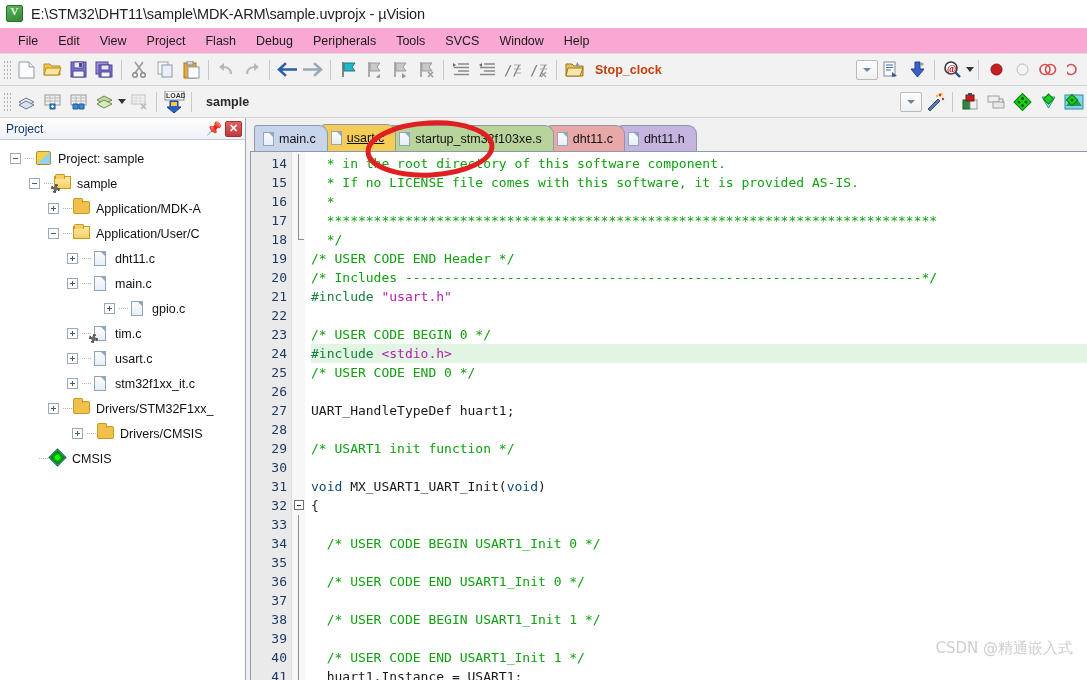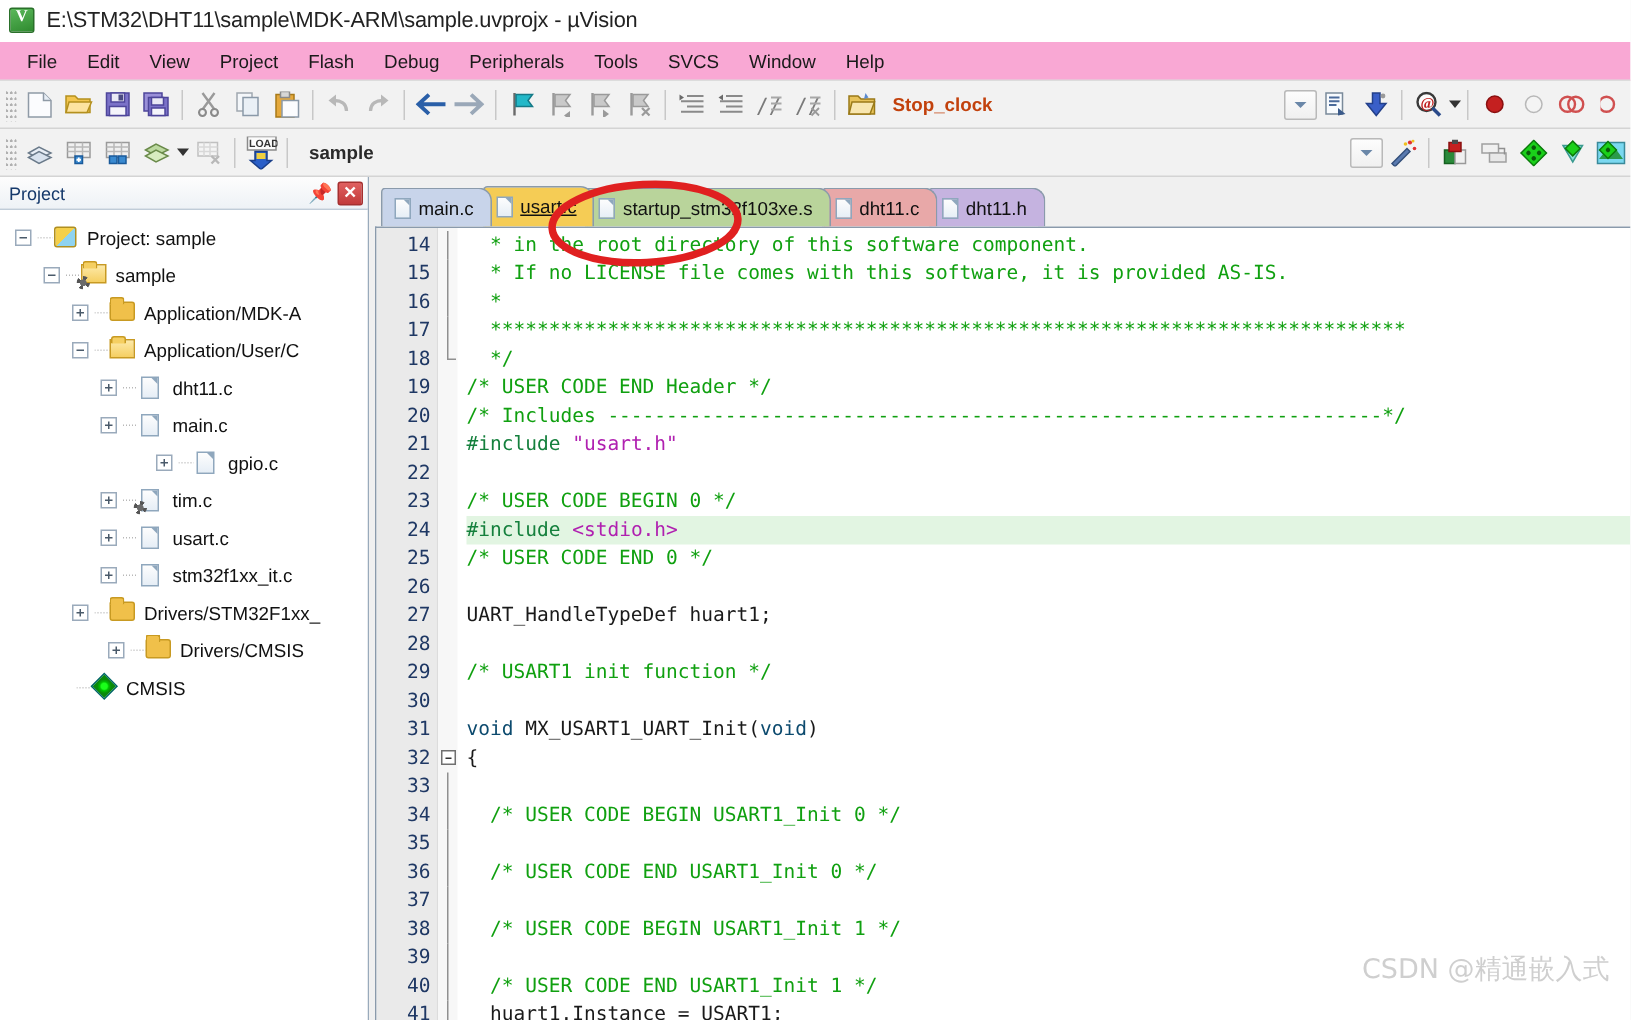--- a/index.html
+++ b/index.html
@@ -408,21 +408,21 @@
   .annot {
     position: absolute;
     left: 360px; top: 118px;
     width: 140px; height: 62px;
     pointer-events: none;
     z-index: 50;
   }
   .watermark {
     position: absolute;
     right: 14px; bottom: 22px;
-    font-size: 18px;
+    font-size: 15px;
     color: #cfcfcf;
     z-index: 40;
     white-space: nowrap;
     font-family: "DejaVu Sans", sans-serif;
   }
 </style>
 </head>
 <body>
 
 <div id="app">
@@ -891,21 +891,21 @@
             <div class="tlabel">Drivers/STM32F1xx_</div>
           </div>
           <div class="tnode" style="padding-left: 72px;">
             <div class="expander plus"></div>
             <div class="dashline"></div>
             <div class="ic">
               <div class="ic-folder"></div>
             </div>
             <div class="tlabel">Drivers/CMSIS</div>
           </div>
-          <div class="tnode" style="padding-left: 36px;">
+          <div class="tnode" style="padding-left: 24px;">
             <div class="spacer-exp"></div>
             <div class="dashline"></div>
             <div class="ic">
               <div class="ic-diamond"></div>
             </div>
             <div class="tlabel">CMSIS</div>
           </div>
         </div>
     </div>
 

